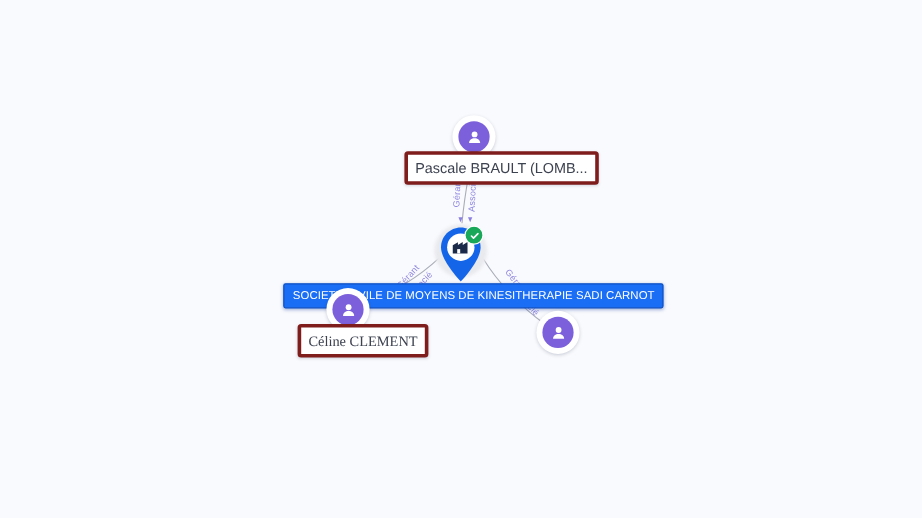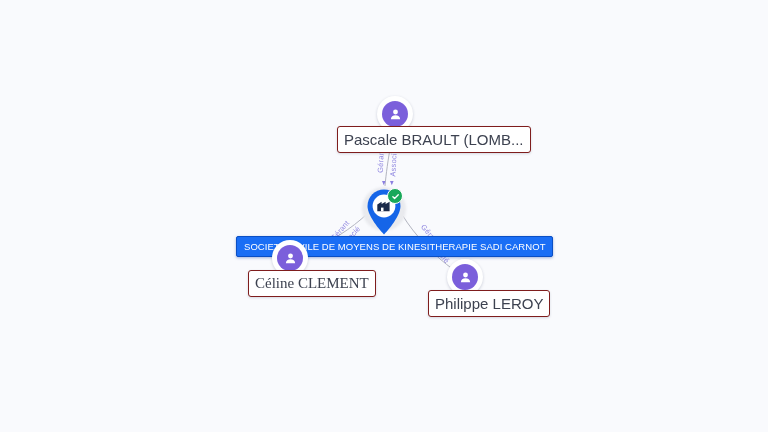--- a/index.html
+++ b/index.html
@@ -94,25 +94,25 @@
     border: 1.4px solid #ffffff;
     display: flex;
     align-items: center;
     justify-content: center;
   }
 
   
   .name-pill {
     position: absolute;
     background: #ffffff;
-    border: 1px solid #7f1d1d;
+    border: 3px solid #7f1d1d;
     border-radius: 3px;
     box-shadow: 0 1px 2.5px rgba(40, 50, 90, 0.16);
     color: #3d4250;
-    font-size: 15px;
+    font-size: 12px;
     line-height: 1;
     padding: 4.5px 6px 5px 6px;
     white-space: nowrap;
     text-align: center;
   }
 
   
   #company-label {
     position: absolute;
     left: 236px;
@@ -203,15 +203,14 @@
   <div class="name-pill" style="left:248px; top:270px;font-family:Liberation Serif, serif;">Céline CLEMENT</div>
 
   <div class="person-node" style="left:447px; top:259px;">
     <div class="person-disc">
       <svg width="15" height="15" viewBox="0 0 24 24" fill="#ffffff">
         <circle cx="12" cy="8" r="3.9"></circle>
         <path d="M4.6 19.6c0-4.1 3.3-6.4 7.4-6.4s7.4 2.3 7.4 6.4z"></path>
       </svg>
     </div>
   </div>
-  <div class="name-pill" style="left:428px; top:290px;">Philippe LEROY</div>
 
 </div>
 
 </body></html>

